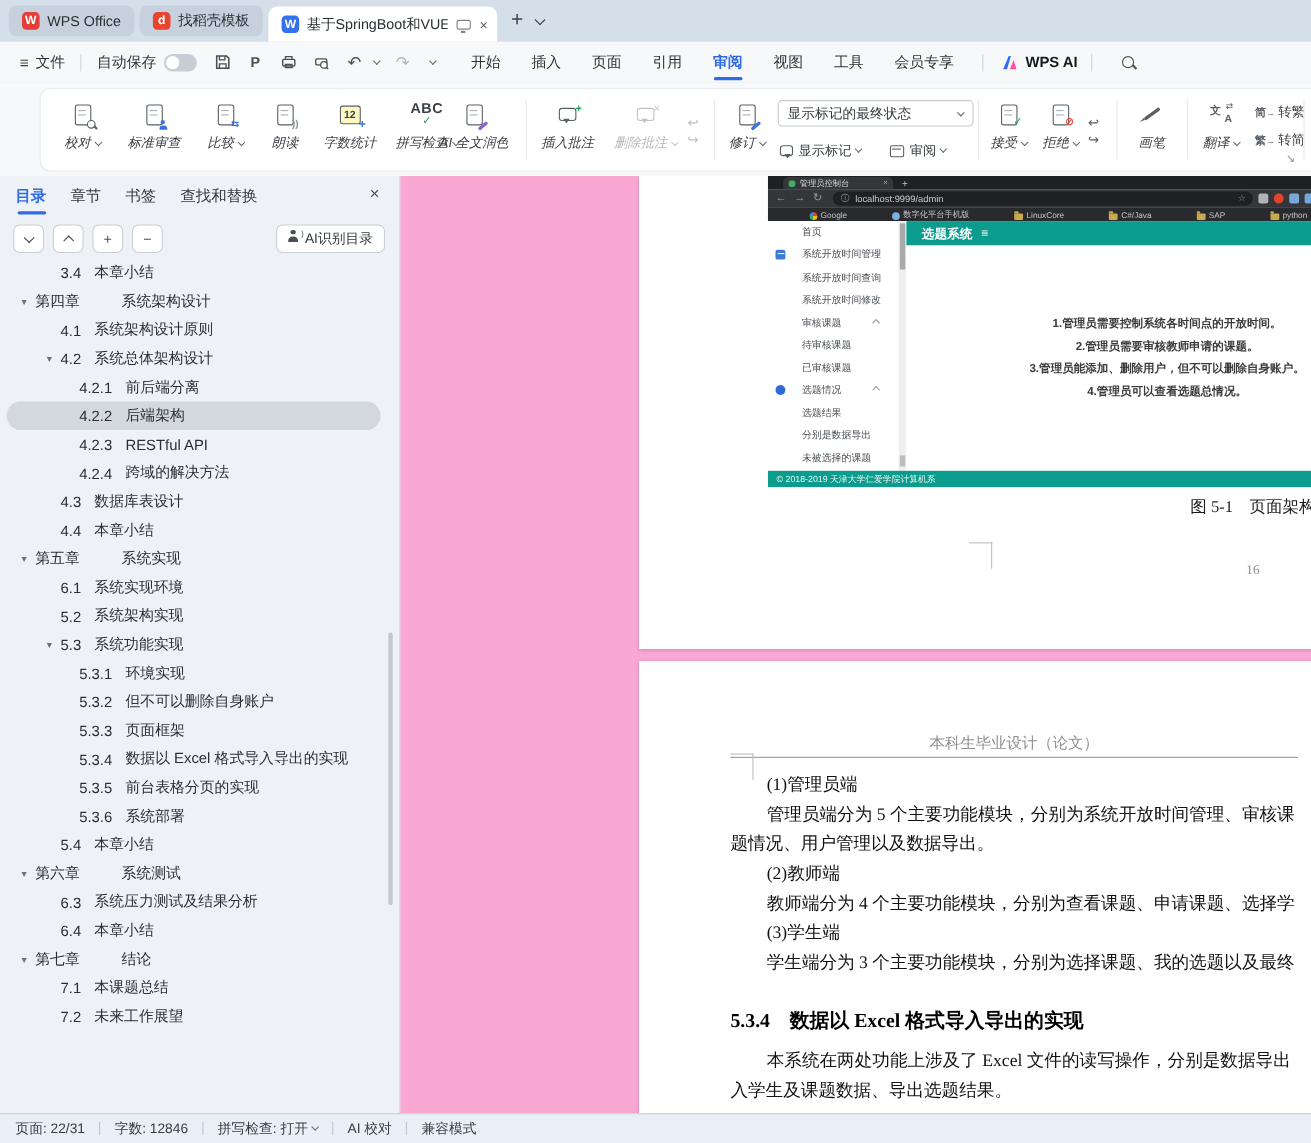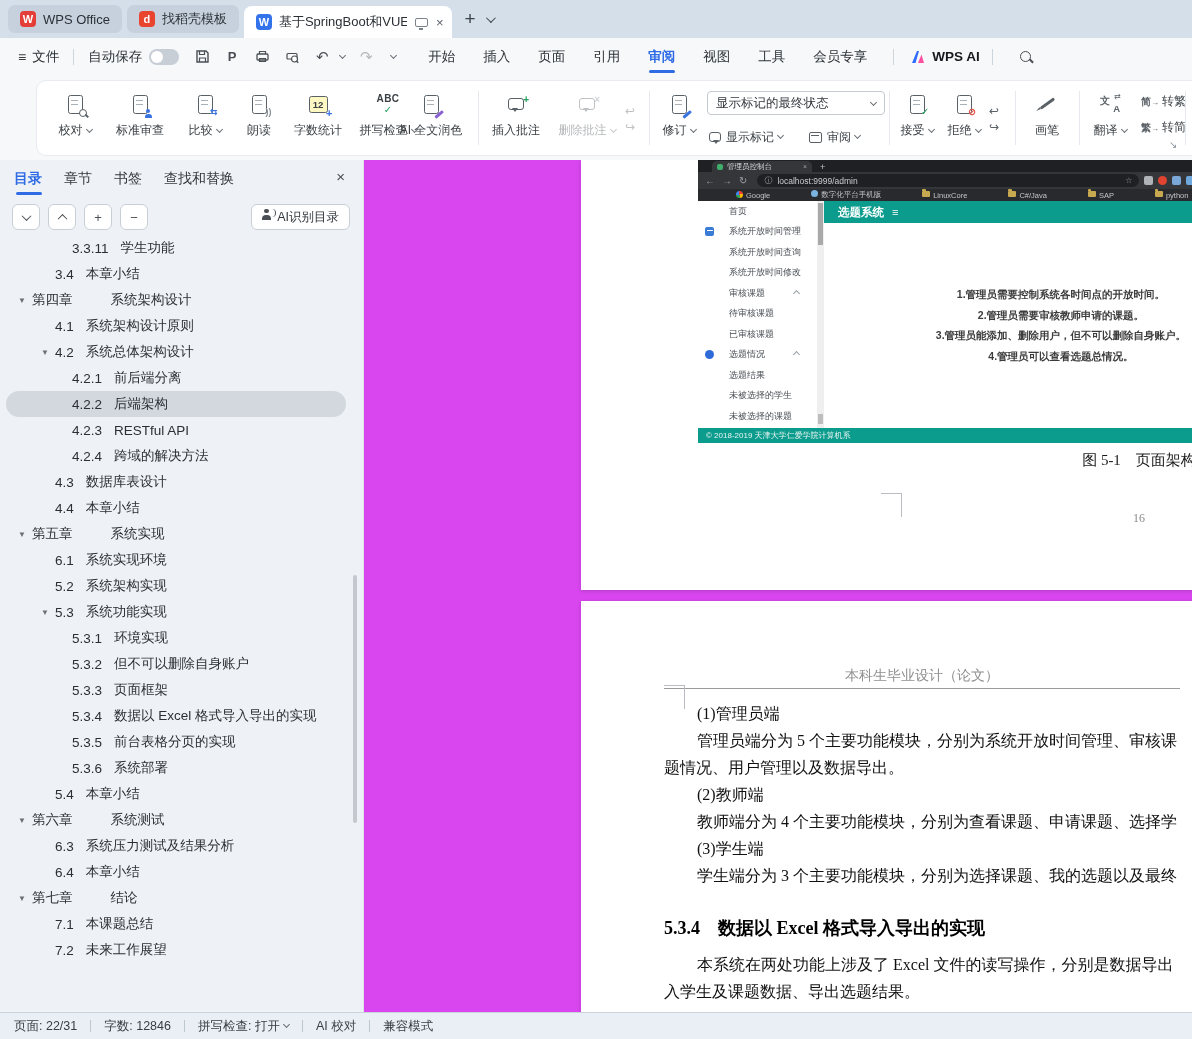--- a/index.html
+++ b/index.html
@@ -42,37 +42,37 @@
   #searchbtn{margin-left:14px;}
   .magnifier{width:11px;height:11px;border:1.6px solid #4a4f55;border-radius:50%;position:relative;}
   .magnifier::after{content:"";position:absolute;width:5px;height:1.6px;background:#4a4f55;transform:rotate(45deg);right:-4px;bottom:-1px;}
 
   
   #ribbonzone{position:absolute;left:0;top:75px;width:1192px;height:85px;background:#f6f8fa;}
   #ribboncard{position:absolute;left:36px;top:5px;width:1160px;height:76px;background:#ffffff;border:1px solid #e8ebef;border-radius:10px 0 0 10px;}
   .rdiv{position:absolute;top:10px;width:1px;height:54px;background:#e5e8ec;}
   .rb{position:absolute;top:6px;height:62px;display:flex;flex-direction:column;align-items:center;justify-content:flex-start;padding-top:4px;border-radius:5px;}
   .ric{height:26px;display:flex;align-items:center;justify-content:center;}
-  .rlb{margin-top:5px;font-size:12px;color:#3b4045;display:flex;align-items:center;white-space:nowrap;}
+  .rlb{margin-top:5px;font-size:12px;color:#3b4045;display:flex;align-items:center;white-space:nowrap;font-style:italic;}
   .cv{width:5px;height:5px;border-right:1.2px solid #6a7076;border-bottom:1.2px solid #6a7076;transform:rotate(45deg);margin-left:4px;margin-top:-3px;flex:0 0 auto;}
   .disab{opacity:.38;}
   .icdoc{display:block;width:15px;height:19px;border:1.5px solid #596066;border-radius:2.5px;position:relative;background:#fff;}
   .icdoc::before{content:"";position:absolute;left:2px;top:4px;width:7px;height:1.5px;background:#a9b0b6;box-shadow:0 4px 0 #a9b0b6;}
   .acc{position:absolute;font-size:10px;font-weight:700;line-height:1;}
   .a-br{right:-6px;bottom:-4px;}
   .green{color:#1fa05a;}.red{color:#e04b3f;}.blue{color:#3a74e0;}.grayc{color:#8a9097;}
   .amag{width:8px;height:8px;border:1.5px solid #596066;border-radius:50%;position:absolute;right:-5px;bottom:-4px;background:#fff;}
   .amag::after{content:"";position:absolute;width:4px;height:1.5px;background:#596066;transform:rotate(45deg);right:-3px;bottom:-1px;}
   .apen{position:absolute;right:-6px;bottom:-3px;width:10px;height:2.6px;background:#3a74e0;transform:rotate(-40deg);border-radius:1px;}
   .aperson{position:absolute;right:-5px;bottom:-5px;width:7px;height:4px;background:#3a74e0;border-radius:3px 3px 0 0;}
   .aperson::before{content:"";position:absolute;top:-5px;left:1.7px;width:4px;height:4px;border-radius:50%;background:#3a74e0;}
   .icnum{width:19px;height:17px;border:1.5px solid #596066;border-radius:2.5px;font-size:9.5px;font-weight:700;color:#3b4045;display:flex;align-items:center;justify-content:center;position:relative;background:#fef9c3;}
   .icnum::after{content:"+";position:absolute;color:#3a74e0;font-size:11px;right:-6px;bottom:-7px;}
   .icabc{display:flex;flex-direction:column;align-items:center;line-height:1;}
-  .icabc b{font-size:10px;color:#3b4045;letter-spacing:.5px;}
+  .icabc b{font-size:13px;color:#3b4045;letter-spacing:.5px;}
   .icabc i{font-style:normal;color:#1fa05a;font-size:10px;margin-top:1px;}
   .icbub{width:16px;height:12px;border:1.5px solid #596066;border-radius:3px;position:relative;background:#fff;}
   .icbub::after{content:"";position:absolute;left:3px;bottom:-6px;border:3px solid transparent;border-top:4px solid #596066;}
   .icnav{font-size:12px;color:#596066;line-height:1;}
   .icpen{width:17px;height:3.4px;background:#596066;transform:rotate(-36deg);border-radius:2px;position:relative;}
   .icpen::before{content:"";position:absolute;left:-5px;top:0;border-top:1.7px solid transparent;border-bottom:1.7px solid transparent;border-right:5px solid #596066;}
   .ictr{position:relative;width:20px;height:20px;}
   .ictr::before{content:"文";position:absolute;left:0;top:0;font-size:10px;color:#596066;font-weight:700;}
   .ictr::after{content:"A";position:absolute;right:0;bottom:0;font-size:9.5px;color:#596066;font-weight:700;}
   .ictr .arr{position:absolute;right:-1px;top:-2px;font-size:8px;color:#596066;}
@@ -108,21 +108,21 @@
   .toc-num{flex:0 0 auto;}
   .toc-label{margin-left:12px;}
   .lv1{padding-left:12px;}
   .lv1 .toc-label{margin-left:38px;}
   .lv2{padding-left:35px;}
   .lv3{padding-left:52px;}
   .sel{background:#d2d8dd;}
   #tocscroll{position:absolute;left:353px;top:415px;width:4px;height:248px;border-radius:2px;background:#c3c9cf;}
 
   
-  #docarea{position:absolute;left:363px;top:160px;width:829px;height:852px;background:#d946ef;overflow:hidden;border-left:1px solid #dfe3e7;}
+  #docarea{position:absolute;left:363px;top:160px;width:829px;height:852px;background:#f9a8d4;overflow:hidden;border-left:1px solid #dfe3e7;}
   .page{position:absolute;left:217px;width:682px;background:#fff;box-shadow:0 1px 4px rgba(0,0,0,.18);}
   #page1{top:0;height:430px;}
   #page2{top:441px;height:412px;}
   .cornermark{position:absolute;width:21px;height:24px;border-top:1px solid #b9bdc2;border-right:1px solid #b9bdc2;}
   .serif{font-family:"Liberation Serif","DejaVu Serif",serif;}
 
   
   #shot{position:absolute;left:117px;top:0;width:600px;height:283px;overflow:hidden;background:#fff;}
   #bstrip{position:absolute;left:0;top:0;width:600px;height:12px;background:#1f2023;}
   #btab{position:absolute;left:14px;top:1px;width:100px;height:11px;background:#35363a;border-radius:5px 5px 0 0;display:flex;align-items:center;padding:0 5px;}
@@ -131,21 +131,21 @@
   #btab .bx{font-size:7px;color:#9aa0a6;margin-left:3px;}
   #bplus{position:absolute;left:122px;top:2px;font-size:9px;color:#c3c5c8;}
   #btool{position:absolute;left:0;top:12px;width:600px;height:17px;background:#35363a;display:flex;align-items:center;}
   .barr{color:#9aa0a6;font-size:10px;margin-left:7px;line-height:1;}
   #urlpill{margin-left:10px;width:382px;height:13px;background:#1f2023;border-radius:7px;display:flex;align-items:center;padding:0 7px;color:#c9cbce;}
   #urlpill .inf{font-size:8px;margin-right:5px;color:#9aa0a6;}
   #urlpill .url{font-size:8.5px;flex:1;white-space:nowrap;overflow:hidden;}
   #urlpill .star{font-size:8px;color:#9aa0a6;}
   .extico{width:9px;height:9px;border-radius:2px;margin-left:5px;flex:0 0 auto;}
   #bbook{position:absolute;left:0;top:29px;width:600px;height:12px;background:#292a2e;display:flex;align-items:center;padding-left:8px;overflow:hidden;}
-  .bmk{display:flex;align-items:flex-start;margin-right:11px;flex:0 0 auto;padding-left:30px;}
+  .bmk{display:flex;align-items:flex-end;margin-right:11px;flex:0 0 auto;padding-left:30px;}
   .bmk .lbl{font-size:7.5px;color:#c3c5c8;margin-left:3px;white-space:nowrap;}
   .bm-google{width:7px;height:7px;border-radius:50%;background:conic-gradient(#ea4335 0 25%,#fbbc05 0 50%,#34a853 0 75%,#4285f4 0);}
   .bm-globe{width:7px;height:7px;border-radius:50%;background:#7ab3e0;}
   .bm-folder{width:8px;height:6px;background:#c7a94f;border-radius:1px;position:relative;}
   .bm-folder::before{content:"";position:absolute;top:-2px;left:0;width:3.5px;height:2px;background:#c7a94f;border-radius:1px 1px 0 0;}
   
   #appside{position:absolute;left:0;top:41px;width:119px;height:227px;background:#fff;}
   .mrow{height:20.5px;display:flex;align-items:center;position:relative;font-size:9px;color:#4a4f55;padding-left:31px;white-space:nowrap;}
   .mrow .micon{position:absolute;left:7px;display:inline-flex;}
   .mrow .mchev{position:absolute;right:18px;width:5px;height:5px;border-left:1px solid #9aa0a6;border-top:1px solid #9aa0a6;transform:rotate(45deg);}
@@ -515,25 +515,20 @@
         </span>
       <span class="sqbtn">+</span>
       <span class="sqbtn">−</span>
     </div>
     <div id="aibtn">
       <span class="aprsn"></span>
       <span>AI识别目录</span>
     </div>
     <div id="toclist">
 
-    <div class="toc-row lv3">
-          <span class="tri" style="visibility: hidden;">▼</span>
-          <span class="toc-num">3.3.11</span>
-          <span class="toc-label">学生功能</span>
-        </div>
         <div class="toc-row lv2">
           <span class="tri" style="visibility: hidden;">▼</span>
           <span class="toc-num">3.4</span>
           <span class="toc-label">本章小结</span>
         </div>
         <div class="toc-row lv1">
           <span class="tri">▼</span>
           <span class="toc-num">第四章</span>
           <span class="toc-label">系统架构设计</span>
         </div>
@@ -779,21 +774,21 @@
               <span>选题情况</span>
               <span class="mchev"></span>
             </div>
             <div class="mrow">
               <span class="micon ic-none"></span>
               <span>选题结果</span>
 
             </div>
             <div class="mrow">
               <span class="micon ic-none"></span>
-              <span>未被选择的学生</span>
+              <span>分别是数据导出</span>
 
             </div>
             <div class="mrow">
               <span class="micon ic-none"></span>
               <span>未被选择的课题</span>
 
             </div>
           </div>
         <div id="appscroll">
           <span class="thumb"></span>

